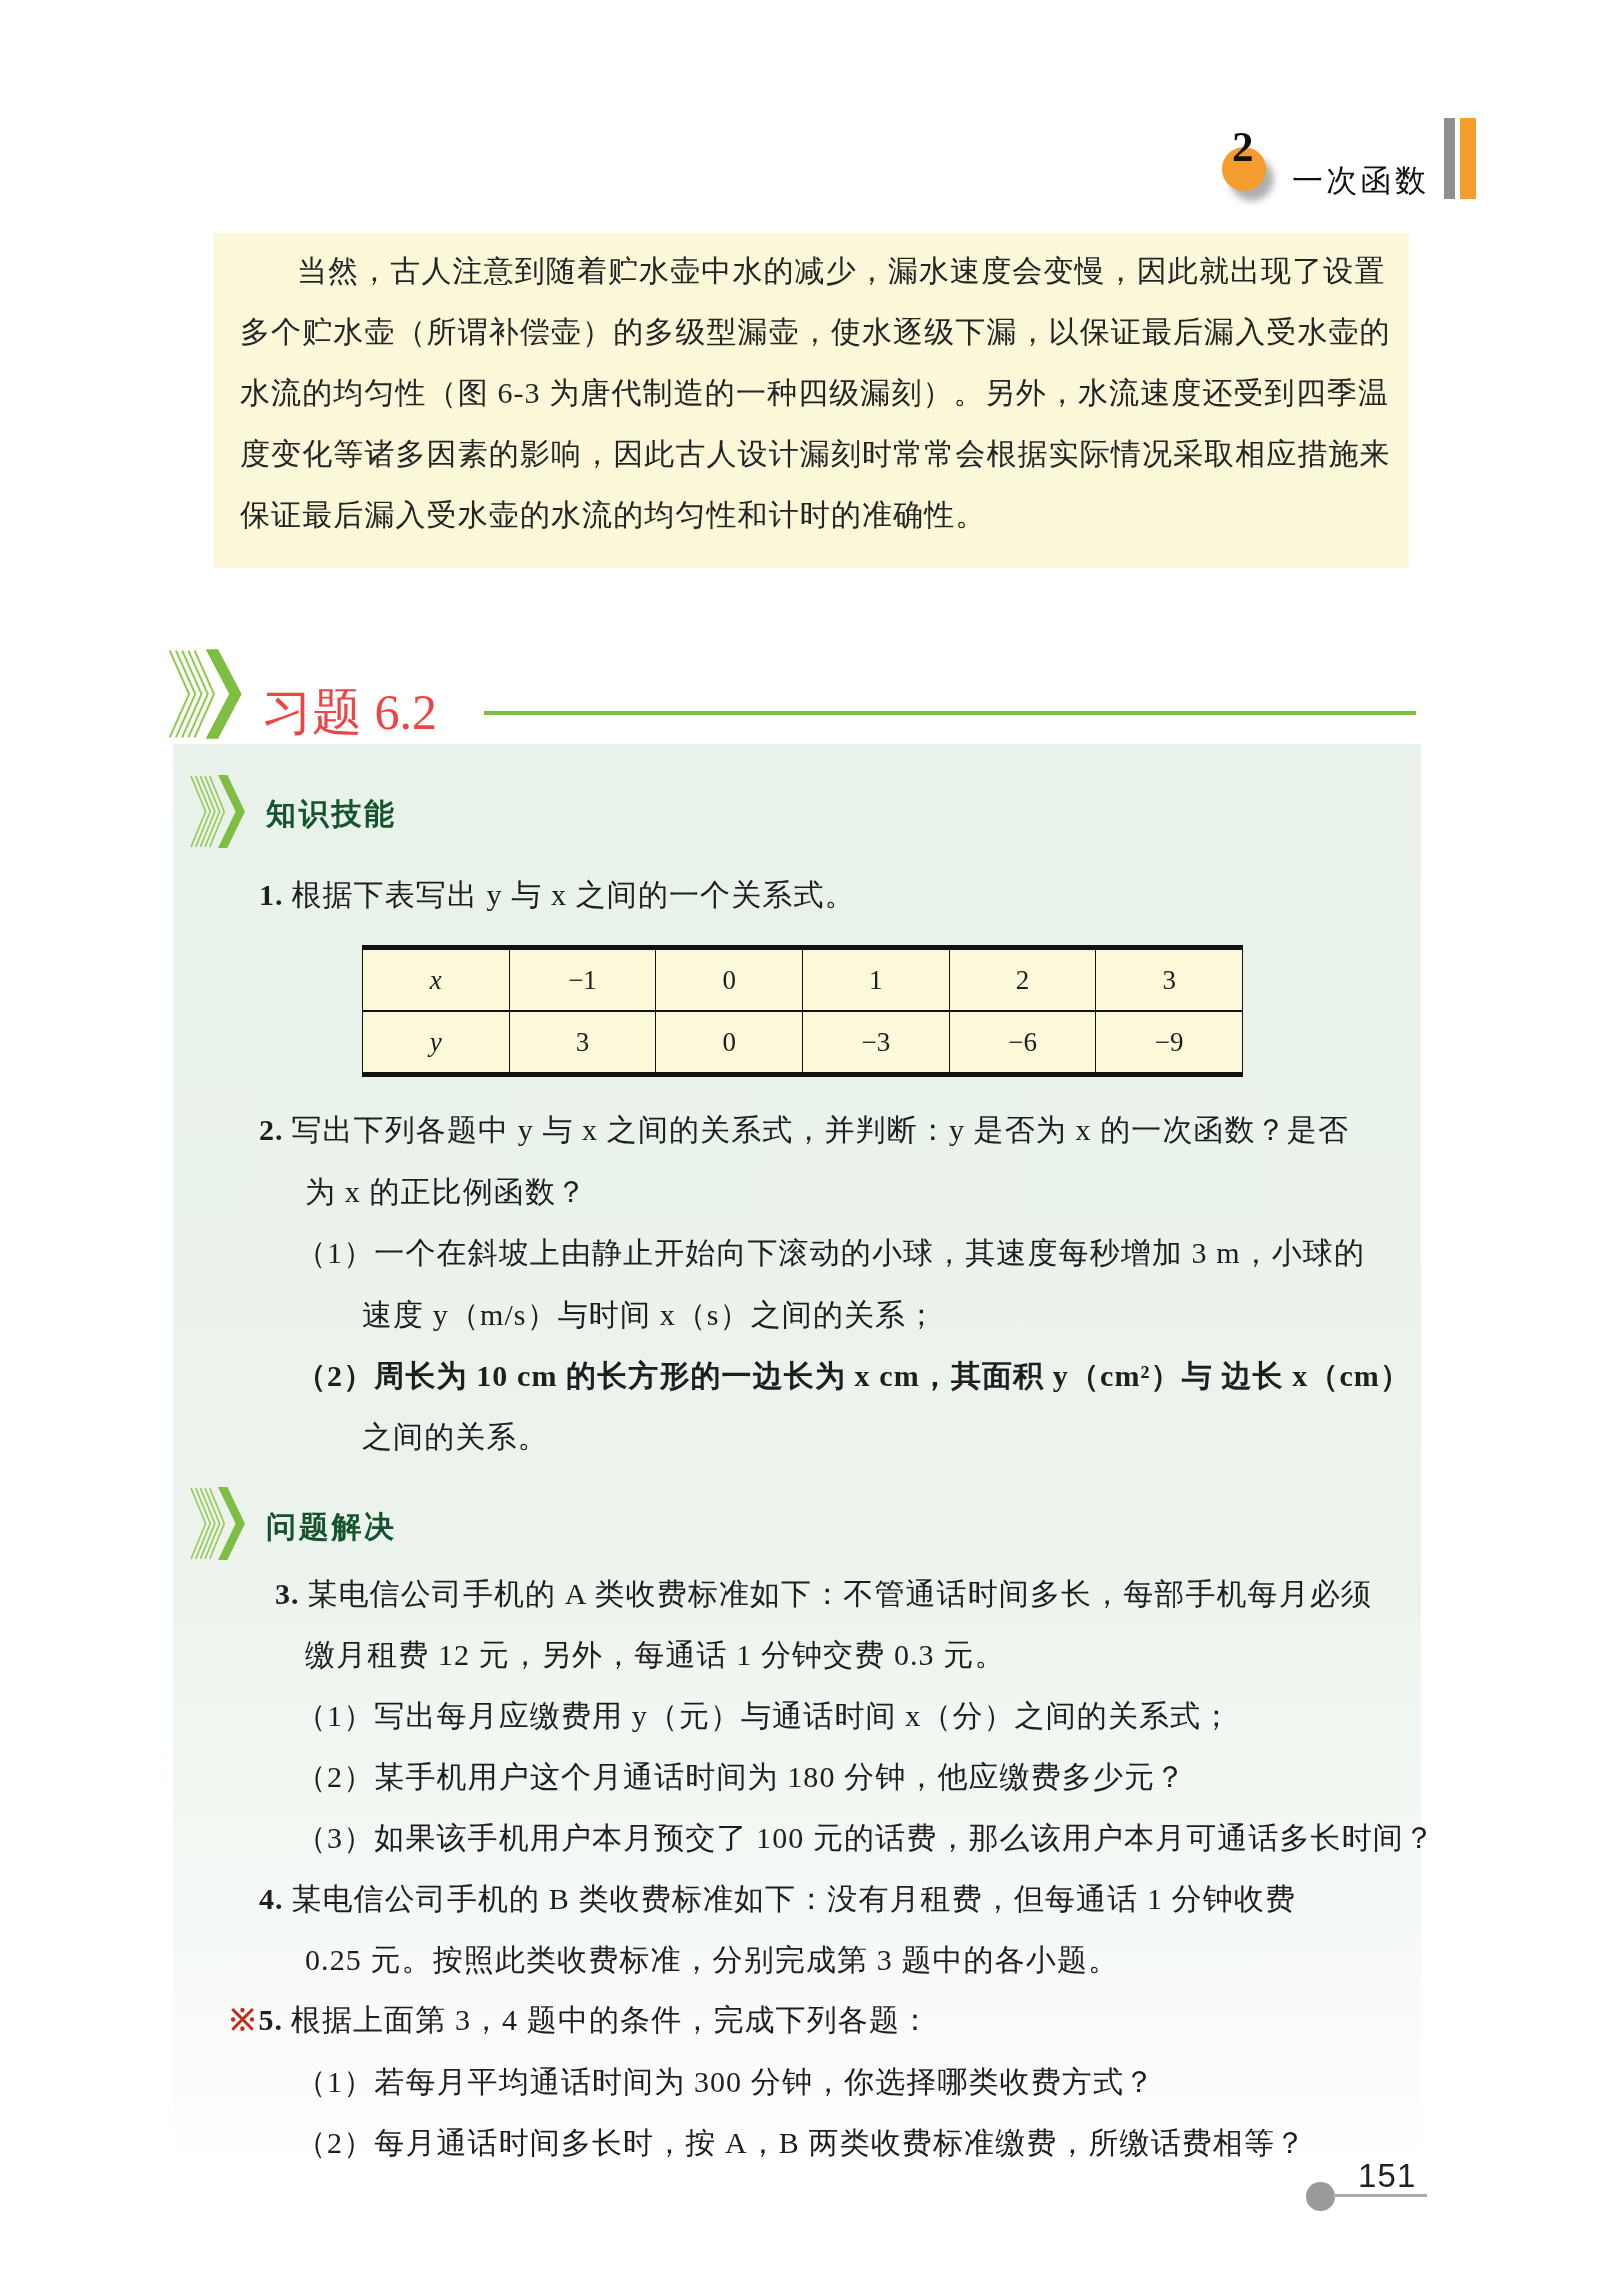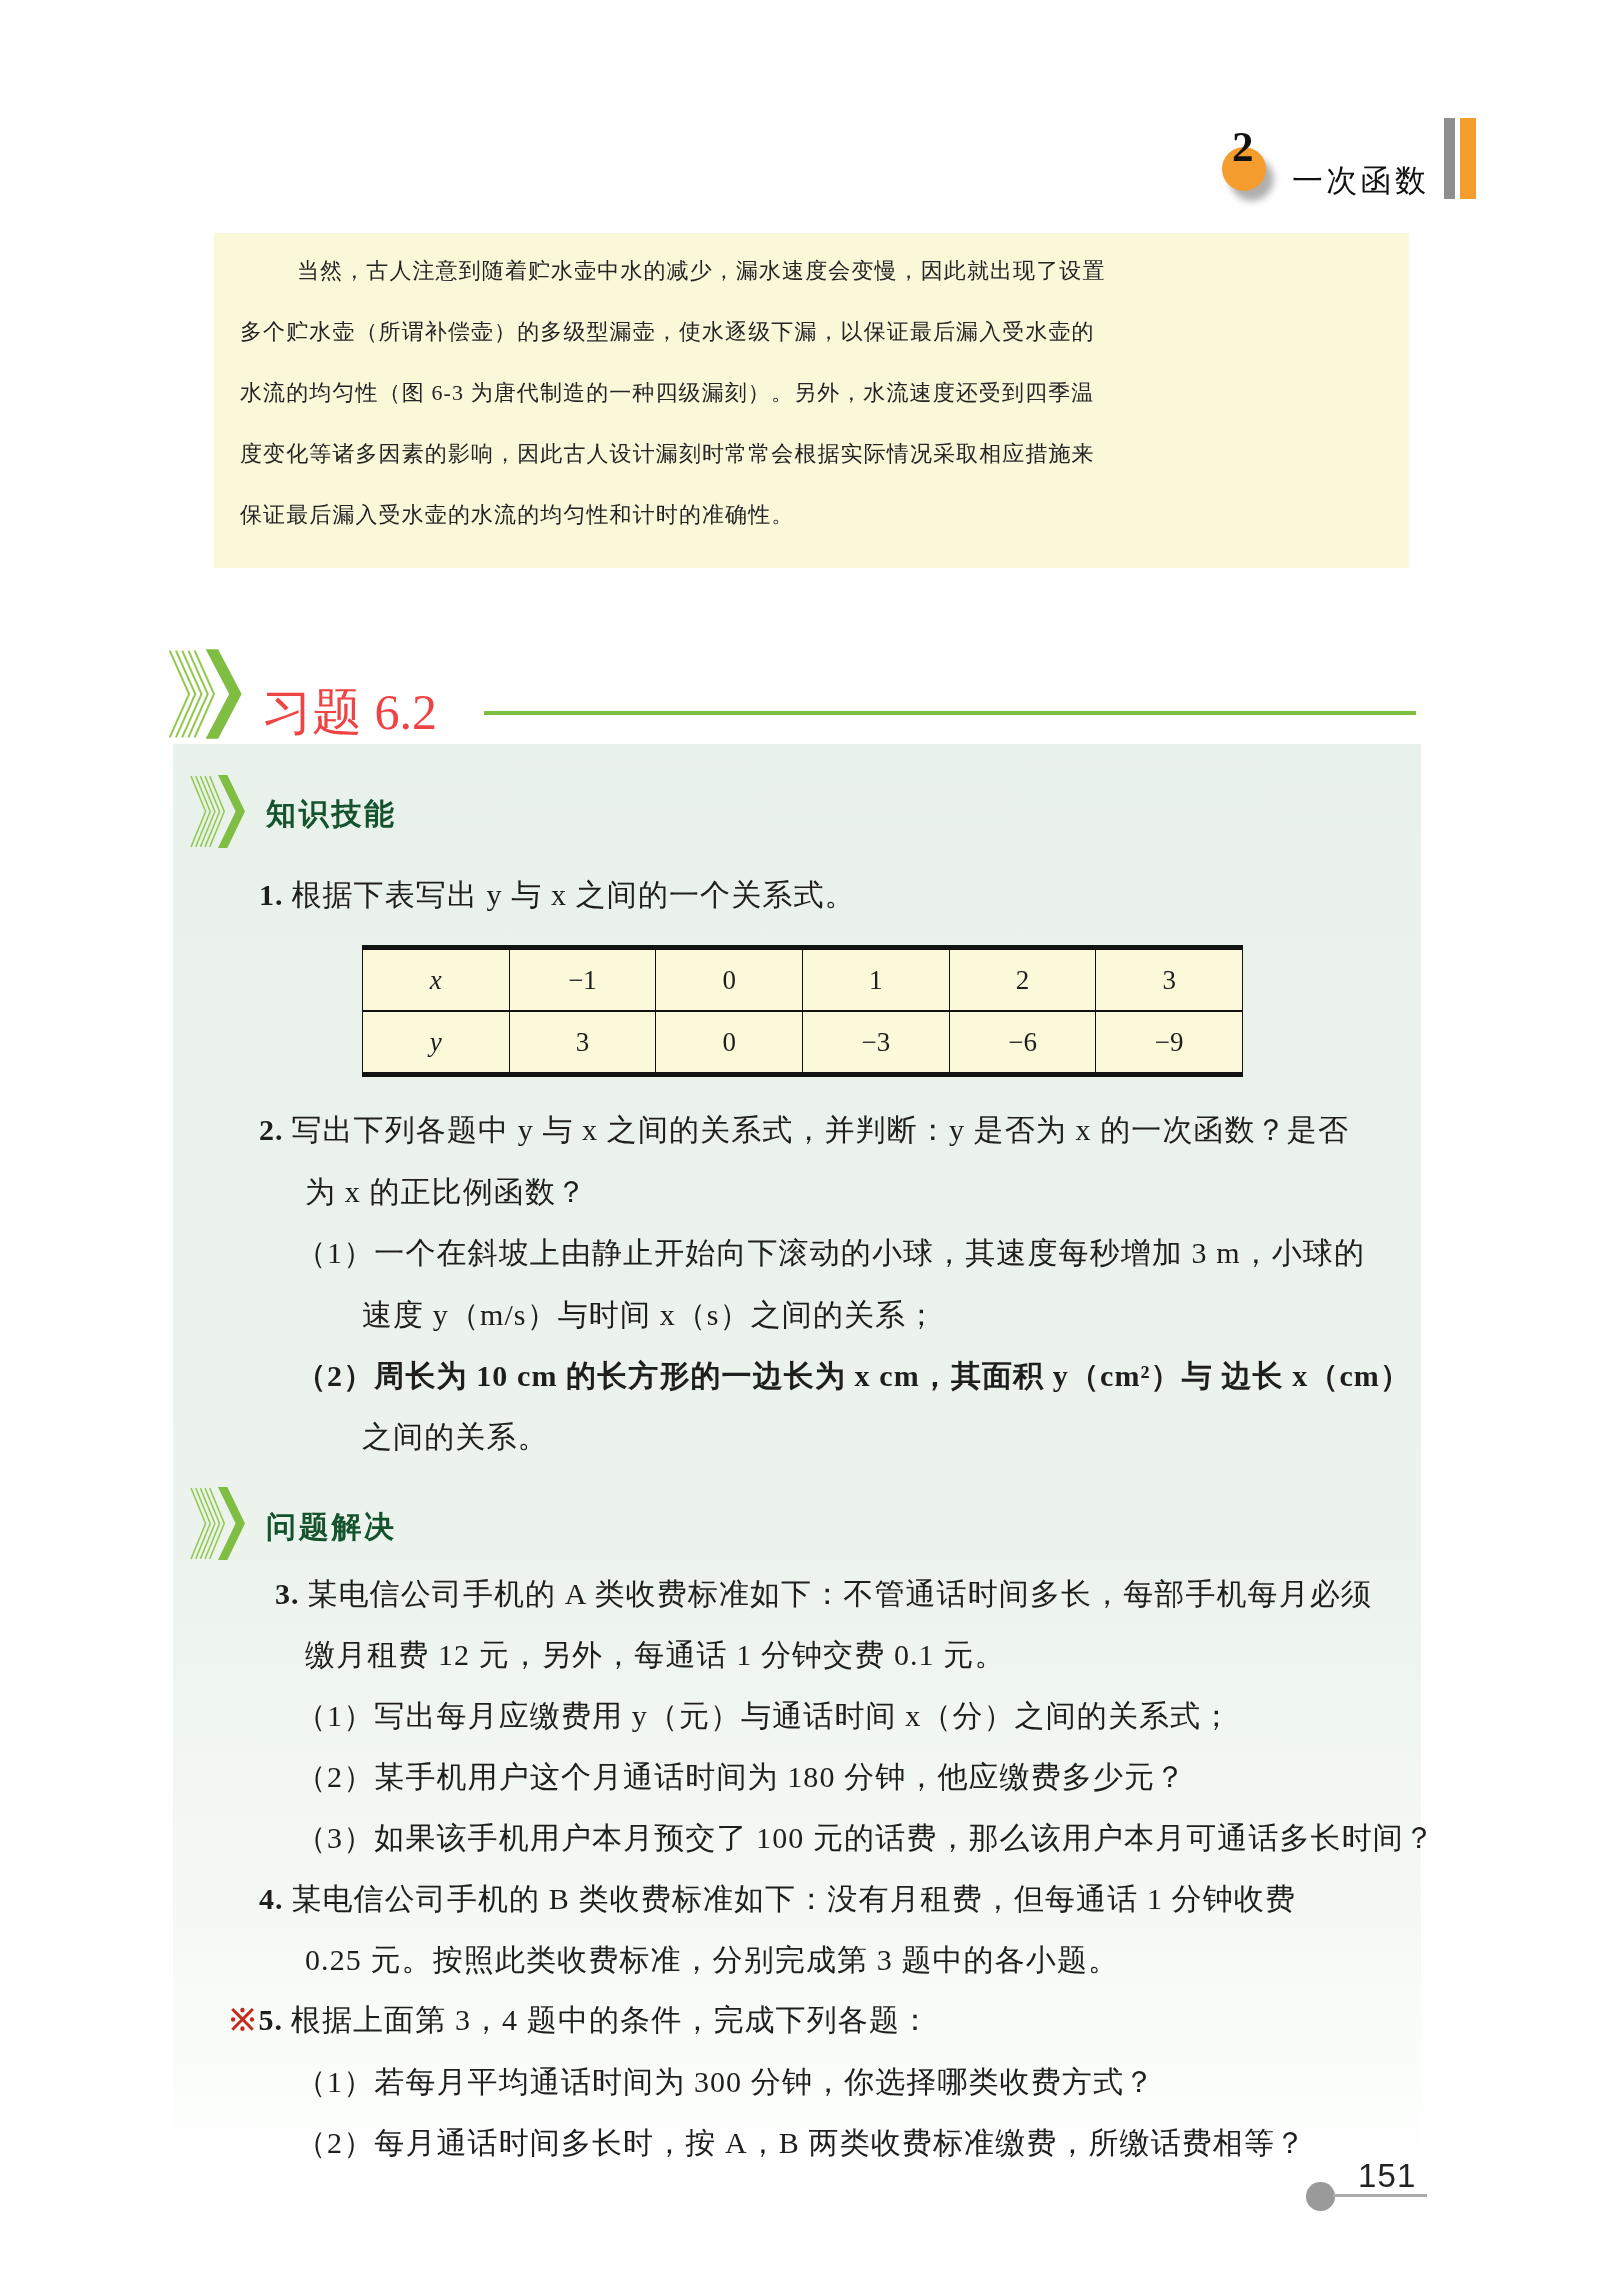--- a/index.html
+++ b/index.html
@@ -25,21 +25,21 @@
   }
   .bar-gray   { left:1444px; top:118px; width:11px; height:81px; background:#8f8f8f; }
   .bar-orange { left:1460px; top:118px; width:16.4px; height:81px; background:#F49C2E; }
 
   
   .info-box {
     left:214px; top:233px; width:1195px; height:335px; background:#FBF7D9;
     box-sizing:border-box; padding:6.6px 26px 0 26px;
   }
   .info-line {
-    font-size:22px; line-height:61px; letter-spacing:1.1px; white-space:nowrap; color:#242424;
+    font-size:30px; line-height:61px; letter-spacing:1.1px; white-space:nowrap; color:#242424;
   }
   .info-line.first { text-indent:57px; }
 
   
   .ex-chevrons { left:167px; top:648px; width:76px; height:92px; }
   .ex-title { left:262px; top:686px; font-size:50px; line-height:53px; color:#ef4444; white-space:nowrap; }
   .ex-rule  { left:484px; top:711px; width:932px; height:4.4px; background:#7CBE42; }
 
   
   .green-panel {
@@ -178,21 +178,21 @@
     <path d="M31,4 L59,70 L31,136"></path>
     <path d="M40,4 L68,70 L40,136"></path>
   </g>
   <path d="M56,2 L90,70 L56,138 L74,138 L108,70 L74,2 Z" fill="#7FBE42"></path>
 </svg>
 <div class="abs sec-label sec-problem-label">问题解决</div>
 
 <div class="p-line ind-num" style="top:1576px;margin-left:16px;">
   <span class="pnum">3.</span><span>某电信公司手机的 A 类收费标准如下：不管通话时间多长，每部手机每月必须</span>
 </div>
-<div class="p-line ind-cont" style="top:1637px;">缴月租费 12 元，另外，每通话 1 分钟交费 0.1 元。</div>
+<div class="p-line ind-cont" style="top:1637px;">缴月租费 12 元，另外，每通话 1 分钟交费 0.3 元。</div>
 <div class="p-line ind-sub" style="top:1698px;">（1）写出每月应缴费用 y（元）与通话时间 x（分）之间的关系式；</div>
 <div class="p-line ind-sub" style="top:1759px;">（2）某手机用户这个月通话时间为 180 分钟，他应缴费多少元？</div>
 <div class="p-line ind-sub" style="top:1820px;">（3）如果该手机用户本月预交了 100 元的话费，那么该用户本月可通话多长时间？</div>
 
 <div class="p-line ind-num" style="top:1881px;">
   <span class="pnum">4.</span><span>某电信公司手机的 B 类收费标准如下：没有月租费，但每通话 1 分钟收费</span>
 </div>
 <div class="p-line ind-cont" style="top:1942px;">0.25 元。按照此类收费标准，分别完成第 3 题中的各小题。</div>
 
 <div class="p-line ind-star" style="top:2002px;">

